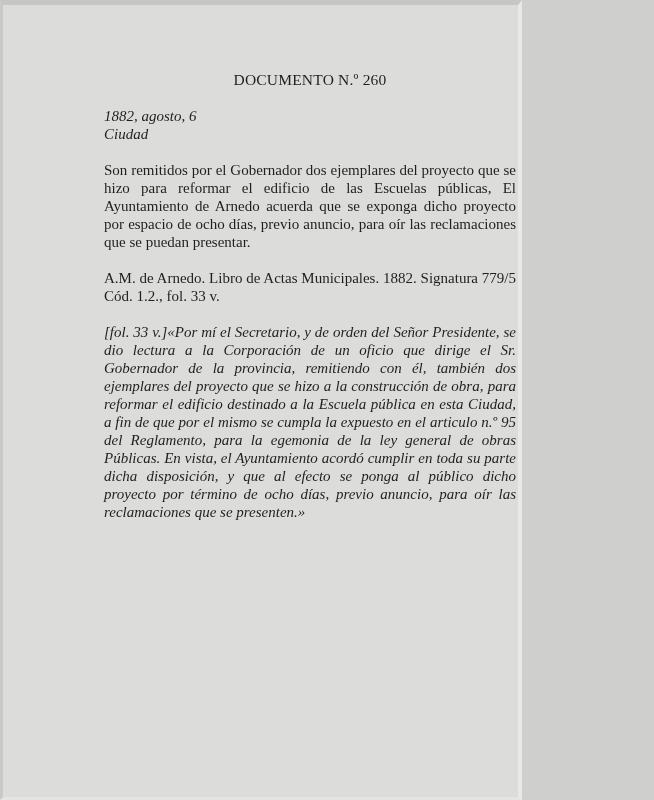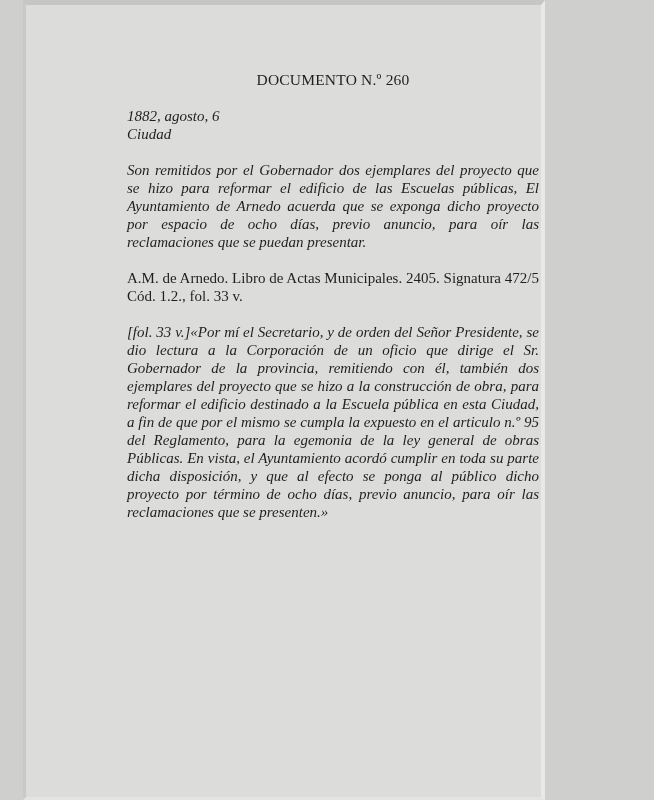--- a/index.html
+++ b/index.html
@@ -13,21 +13,20 @@
     height: 800px;
     box-sizing: border-box;
     background: #dcdcdb;
     border-top: 5px solid #c6c6c4;
     border-left: 3px solid #c9c9c7;
     border-right: 4px solid #e9e9e7;
     border-bottom: 3px solid #e4e4e2;
     font-family: "Liberation Serif", "DejaVu Serif", serif;
     color: #1f1f1f;
     overflow: hidden;
-    margin-left: 23px;
   }
   .content {
     box-sizing: border-box;
     width: 100%;
     height: 100%;
     padding: 66px 2px 20px 101px;
     font-size: 15px;
     line-height: 18px;
   }
   .doc-title {
@@ -46,36 +45,35 @@
   }
   p.block {
     margin: 0 0 18px 0;
     text-align: justify;
   }
   p.block:last-child {
     margin-bottom: 0;
     font-style: italic;
   }
   .italic {
-    font-style: italic;
   }
 </style>
 </head>
 <body>
 
 <div class="page">
   <div class="content">
 
     <h1 class="doc-title">DOCUMENTO N.º 260</h1>
 
     <div class="dateline">
       <div>1882, agosto, 6</div>
       <div>Ciudad</div>
     </div>
 
     <p class="block italic">Son remitidos por el Gobernador dos ejemplares del proyecto que se hizo para reformar el edificio de las Escuelas públicas, El Ayuntamiento de Arnedo acuerda que se exponga dicho proyecto por espacio de ocho días, previo anuncio, para oír las reclamaciones que se puedan presentar.</p>
 
-    <p class="block">A.M. de Arnedo. Libro de Actas Municipales. 2405. Signatura 472/5 Cód. 1.2., fol. 33 v.</p>
+    <p class="block">A.M. de Arnedo. Libro de Actas Municipales. 1882. Signatura 779/5 Cód. 1.2., fol. 33 v.</p>
 
     <p class="block">[fol. 33 v.]«Por mí el Secretario, y de orden del Señor Presidente, se dio lectura a la Corporación de un oficio que dirige el Sr. Gobernador de la provincia, remitiendo con él, también dos ejemplares del proyecto que se hizo a la construcción de obra, para reformar el edificio destinado a la Escuela pública en esta Ciudad, a fin de que por el mismo se cumpla la expuesto en el articulo  n.º 95 del Reglamento, para la egemonia de la ley general de obras Públicas. En vista, el Ayuntamiento acordó cumplir en toda su parte dicha disposición, y que al efecto se ponga al público dicho proyecto por término de ocho días, previo anuncio, para oír las reclamaciones que se presenten.»</p>
 
   </div>
 </div>
 
 </body></html>

